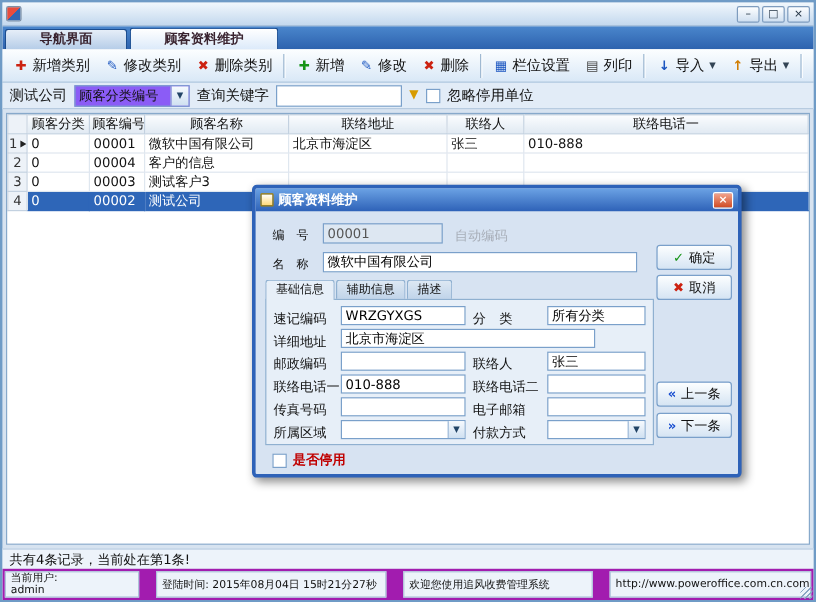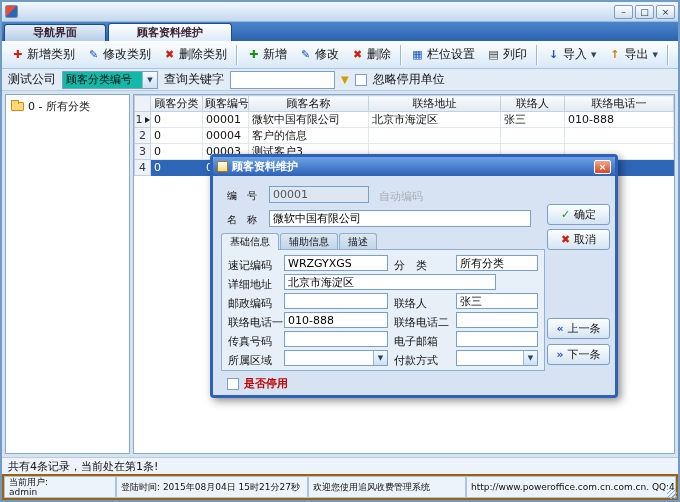--- a/index.html
+++ b/index.html
@@ -14,41 +14,41 @@
 .nav-tab{height:17px;padding:0 28px;background:linear-gradient(#e6eef8,#b6cde8);border:1px solid #1c4d8f;border-bottom:none;border-radius:3px 3px 0 0;font-size:11px;line-height:16px;color:#3a2430;font-weight:bold;white-space:nowrap}
 .nav-tab.active{background:linear-gradient(#ffffff,#dceafa);height:18px;line-height:17px}
 .toolbar{height:28px;background:linear-gradient(#fcfeff,#d9e8f7);border-bottom:1px solid #aac4dd;display:flex;align-items:center;padding:0 3px;flex:0 0 auto}
 .tb-btn{display:flex;align-items:center;gap:3px;padding:3px 5px;border:1px solid transparent;border-radius:2px;font-size:12px;white-space:nowrap}
 .tb-ico{font-size:11px;font-weight:bold;width:13px;text-align:center}
 .c-red{color:#cc2211}.c-green{color:#169416}.c-blue{color:#1a55c0}.c-orange{color:#d07c00}.c-dark{color:#444}
 .dd{font-size:7px;color:#345;margin-left:1px}
 .tb-sep{width:2px;height:20px;border-left:1px solid #9fb9d2;border-right:1px solid #fff;margin:0 3px}
 .queryrow{height:22px;background:#e2ecf7;border-bottom:1px solid #b7cbe0;display:flex;align-items:center;gap:6px;padding:0 6px;flex:0 0 auto}
 .q-label{font-size:12px;white-space:nowrap}
-.combo{width:96px;height:18px;border:1px solid #7aa0ca;background:#14b8a6;display:flex;align-items:center;padding-left:3px;font-size:11px}
+.combo{width:96px;height:18px;border:1px solid #7aa0ca;background:#8b5cf6;display:flex;align-items:center;padding-left:3px;font-size:11px}
 .combo .arrow{margin-left:auto;width:15px;height:16px;border-left:1px solid #9ab6d6;background:linear-gradient(#f6fafe,#cfe0f1);font-size:7px;line-height:16px;text-align:center;color:#246}
 .q-input{width:105px;height:18px;border:1px solid #7aa0ca;background:#fff;font:11px "DejaVu Sans",sans-serif;padding:0 3px}
 .filter-ico{color:#d79b00;font-size:10px}
 .checkbox{width:12px;height:12px;border:1px solid #7aa0ca;background:#fff;display:inline-block;flex:0 0 auto}
 .main{flex:1;display:flex;gap:3px;padding:3px;min-height:0}
 .tree-panel{width:125px;background:#fff;border:1px solid #87a9cb;flex:0 0 auto}
 .tree-node{display:flex;align-items:center;gap:4px;padding:4px 2px 0 5px}
 .folder{width:13px;height:9px;background:#ffd978;border:1px solid #c98f1b;border-radius:1px;position:relative;flex:0 0 auto}
 .folder:before{content:"";position:absolute;top:-3px;left:-1px;width:6px;height:3px;background:#ffd978;border:1px solid #c98f1b;border-bottom:none;border-radius:1px 1px 0 0}
 .tree-label{font-size:11px;white-space:nowrap}
 .grid-panel{flex:1;background:#fff;border:1px solid #87a9cb;overflow:hidden}
 table.grid{border-collapse:collapse;width:100%;table-layout:fixed;font-size:11px}
 .grid th{background:linear-gradient(#fafcfe,#e0e9f2);border:1px solid #c3d1e0;font-weight:normal;height:15px;padding:0 2px;text-align:center;overflow:hidden;white-space:nowrap}
 .grid td{border:1px solid #dfe7ef;height:13px;padding:0 3px;overflow:hidden;white-space:nowrap}
 .grid td.gutter,.grid th.gutter{background:#edf2f8;border-color:#c3d1e0;text-align:center;padding:0;color:#333}
 tr.selected td{background:#2e66b8;color:#fff;border-color:#2e66b8}
 tr.selected td.gutter{background:#edf2f8;color:#333;border-color:#c3d1e0}
 .cur-marker{display:inline-block;width:0;height:0;border-left:5px solid #222;border-top:3px solid transparent;border-bottom:3px solid transparent;margin-left:2px;vertical-align:middle}
 .statusline{height:17px;background:#edf3fa;border-top:1px solid #b7cbe0;display:flex;align-items:center;padding:0 6px;font-size:11px;flex:0 0 auto}
-.footer{height:26px;background:#a16207;display:flex;gap:0;padding:2px;flex:0 0 auto}
+.footer{height:26px;background:#a21caf;display:flex;gap:14px;padding:2px;flex:0 0 auto}
 .f-panel{border:1px solid #aec4da;background:#edf3fa;font-size:9px;padding:0 4px;display:flex;align-items:center;overflow:hidden;white-space:nowrap}
 .f-user{width:112px;flex-direction:column;align-items:flex-start;justify-content:center;line-height:10px}
 .f-time{width:192px}
 .f-welcome{width:158px}
 .f-url{flex:1}
 .grip{position:absolute;right:1px;bottom:1px;width:10px;height:10px;background:repeating-linear-gradient(135deg,#8aa6c4 0 1px,transparent 1px 3px)}
 
 .dialog{position:absolute;left:208px;top:152px;width:408px;height:244px;border:3px solid #2e62b8;border-radius:4px;background:#d7e3f2;box-shadow:3px 3px 8px rgba(0,0,0,.45);z-index:10}
 .dlg-titlebar{height:19px;background:linear-gradient(#6ba2e4,#2e62b8);border-radius:2px 2px 0 0;display:flex;align-items:center;gap:4px;padding:0 4px;color:#fff;font-weight:bold;font-size:11px}
 .dlg-icon{width:11px;height:11px;background:linear-gradient(#fff,#ffd978);border:1px solid #a88000;border-radius:1px;flex:0 0 auto}
@@ -152,26 +152,20 @@
       <span class="arrow">▼</span>
     </div>
     <span class="q-label">查询关键字</span>
     <input class="q-input" value="" style="">
     <span class="filter-ico">▼</span>
     <span class="checkbox"></span>
     <span class="q-label">忽略停用单位</span>
   </div>
 
   <div class="main">
-    <div class="tree-panel">
-      <div class="tree-node">
-        <span class="folder"></span>
-        <span class="tree-label">0 - 所有分类</span>
-      </div>
-    </div>
     <div class="grid-panel">
       <table class="grid">
         <colgroup>
           <col style="width:16px">
             <col style="width:52px">
             <col style="width:46px">
           <col style="width:120px">
             <col style="width:132px">
             <col style="width:64px">
             <col>

